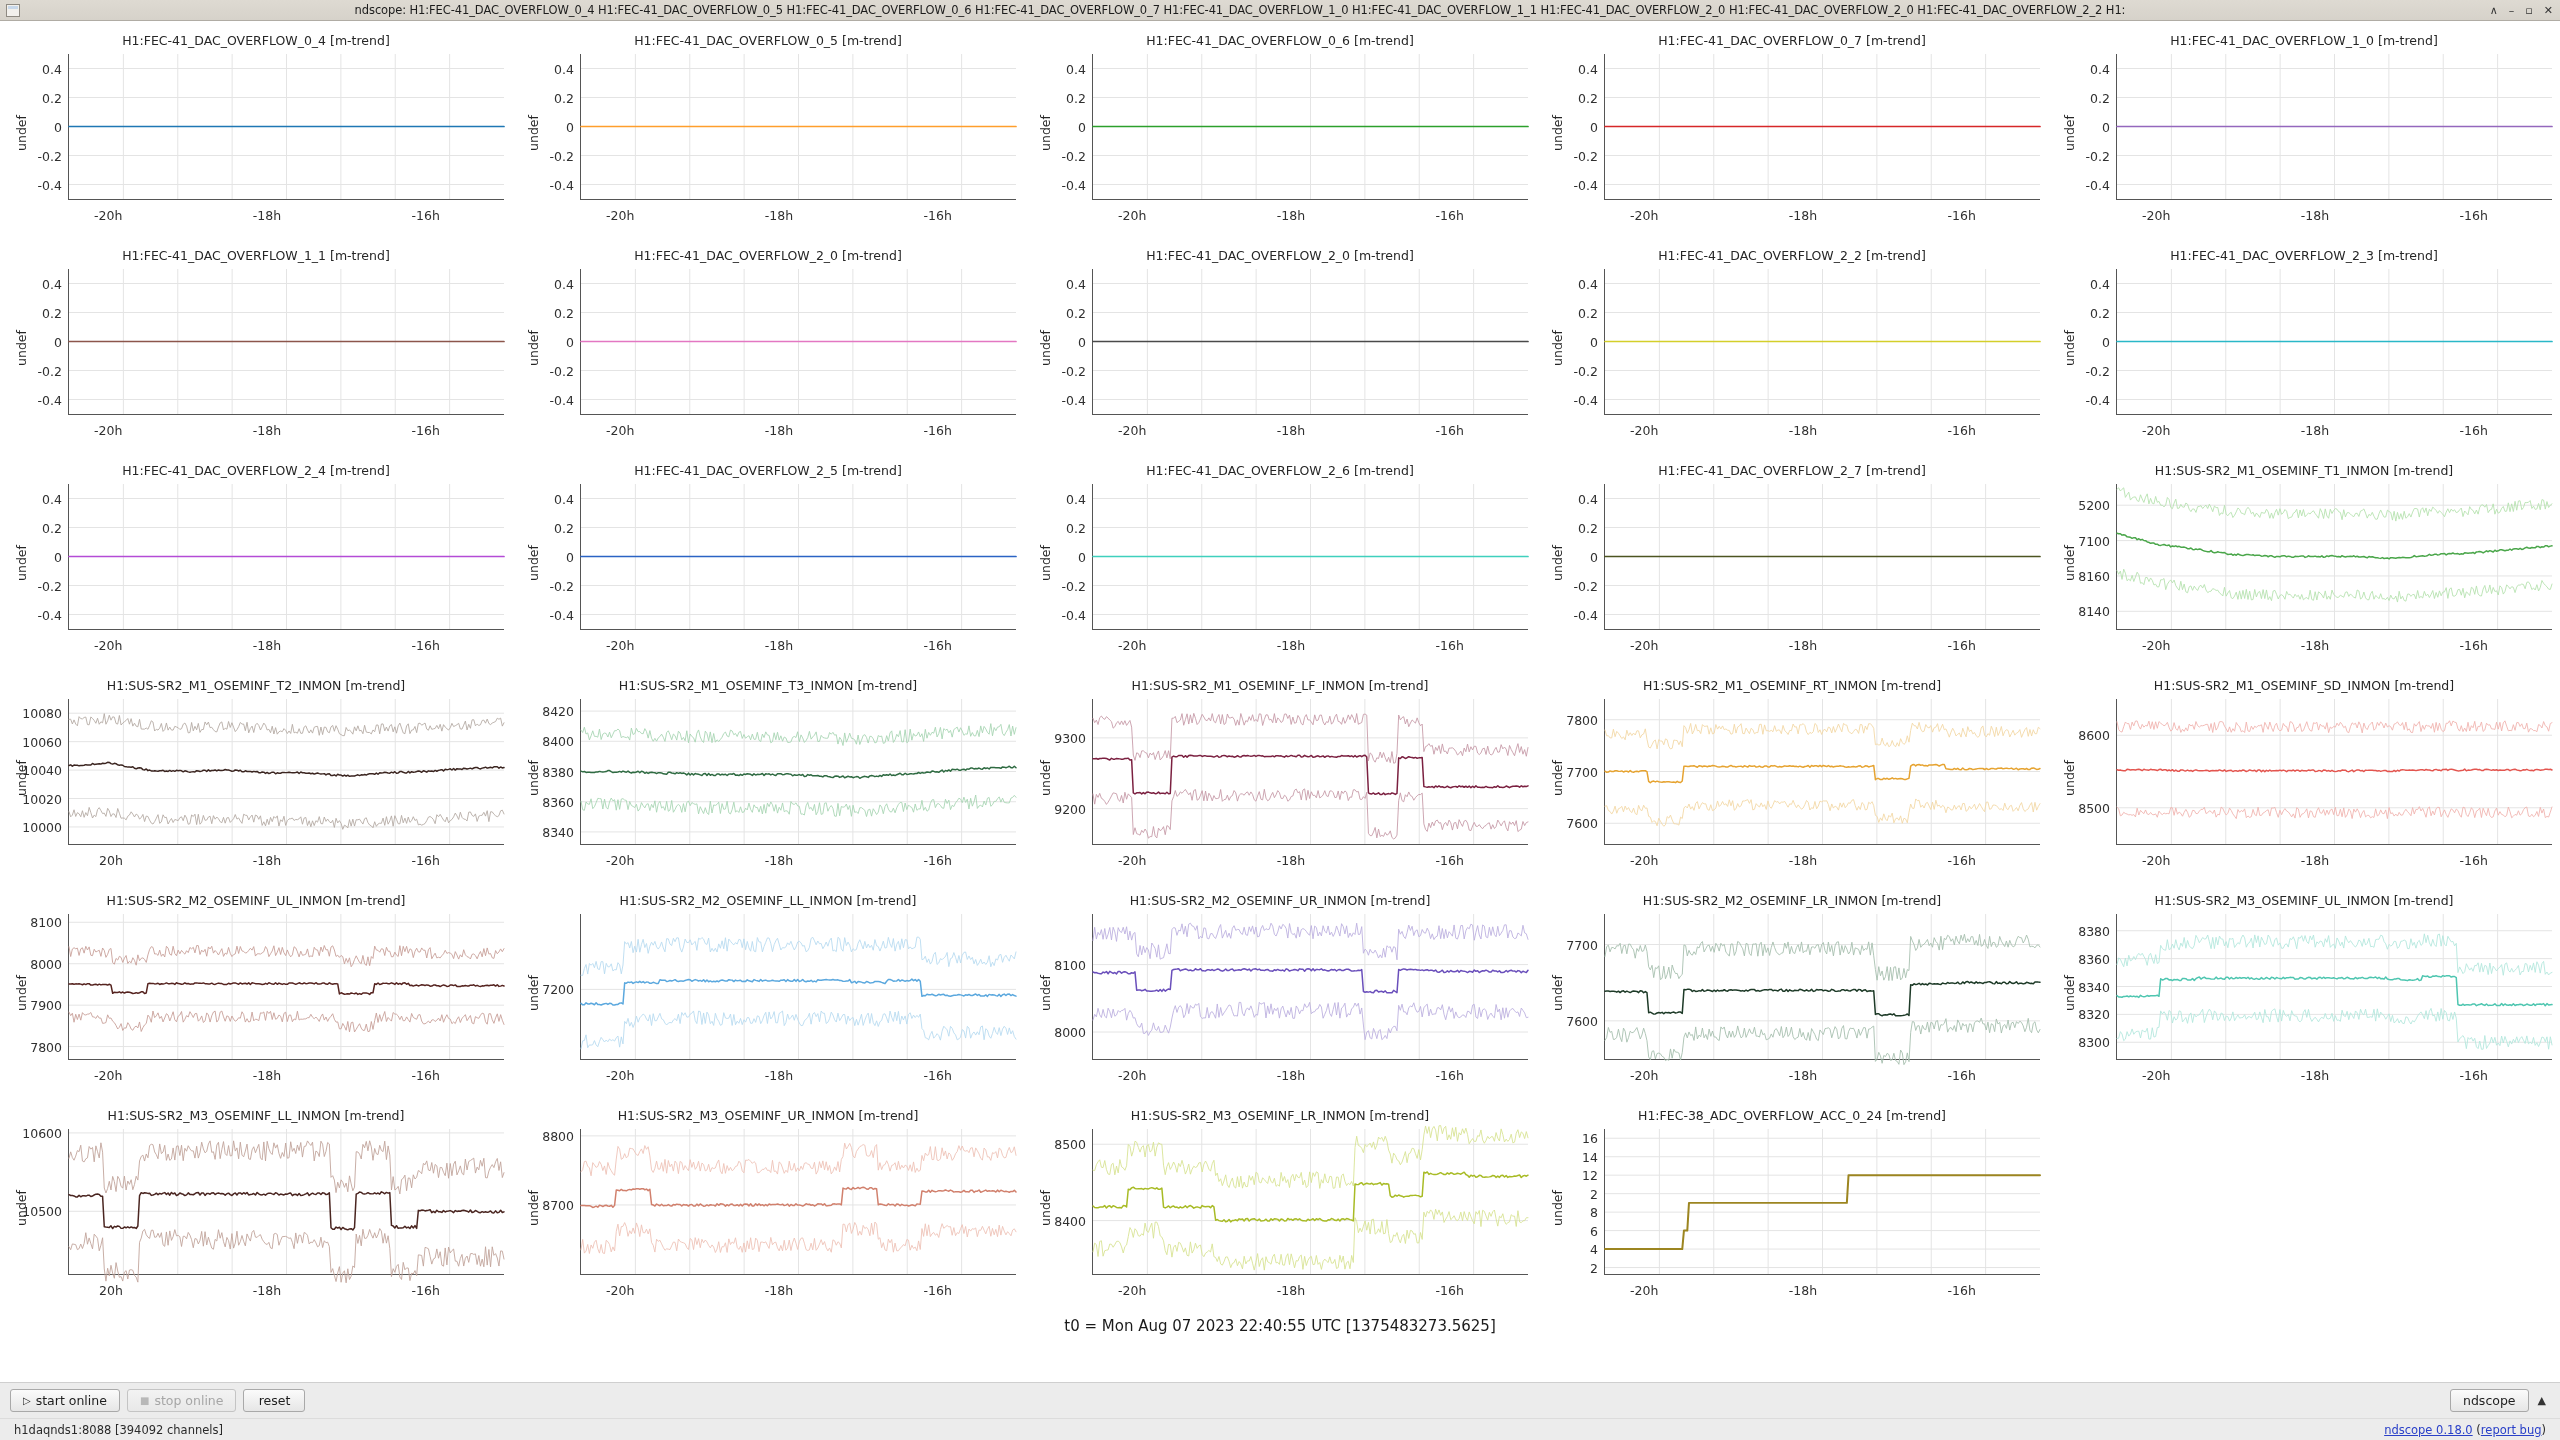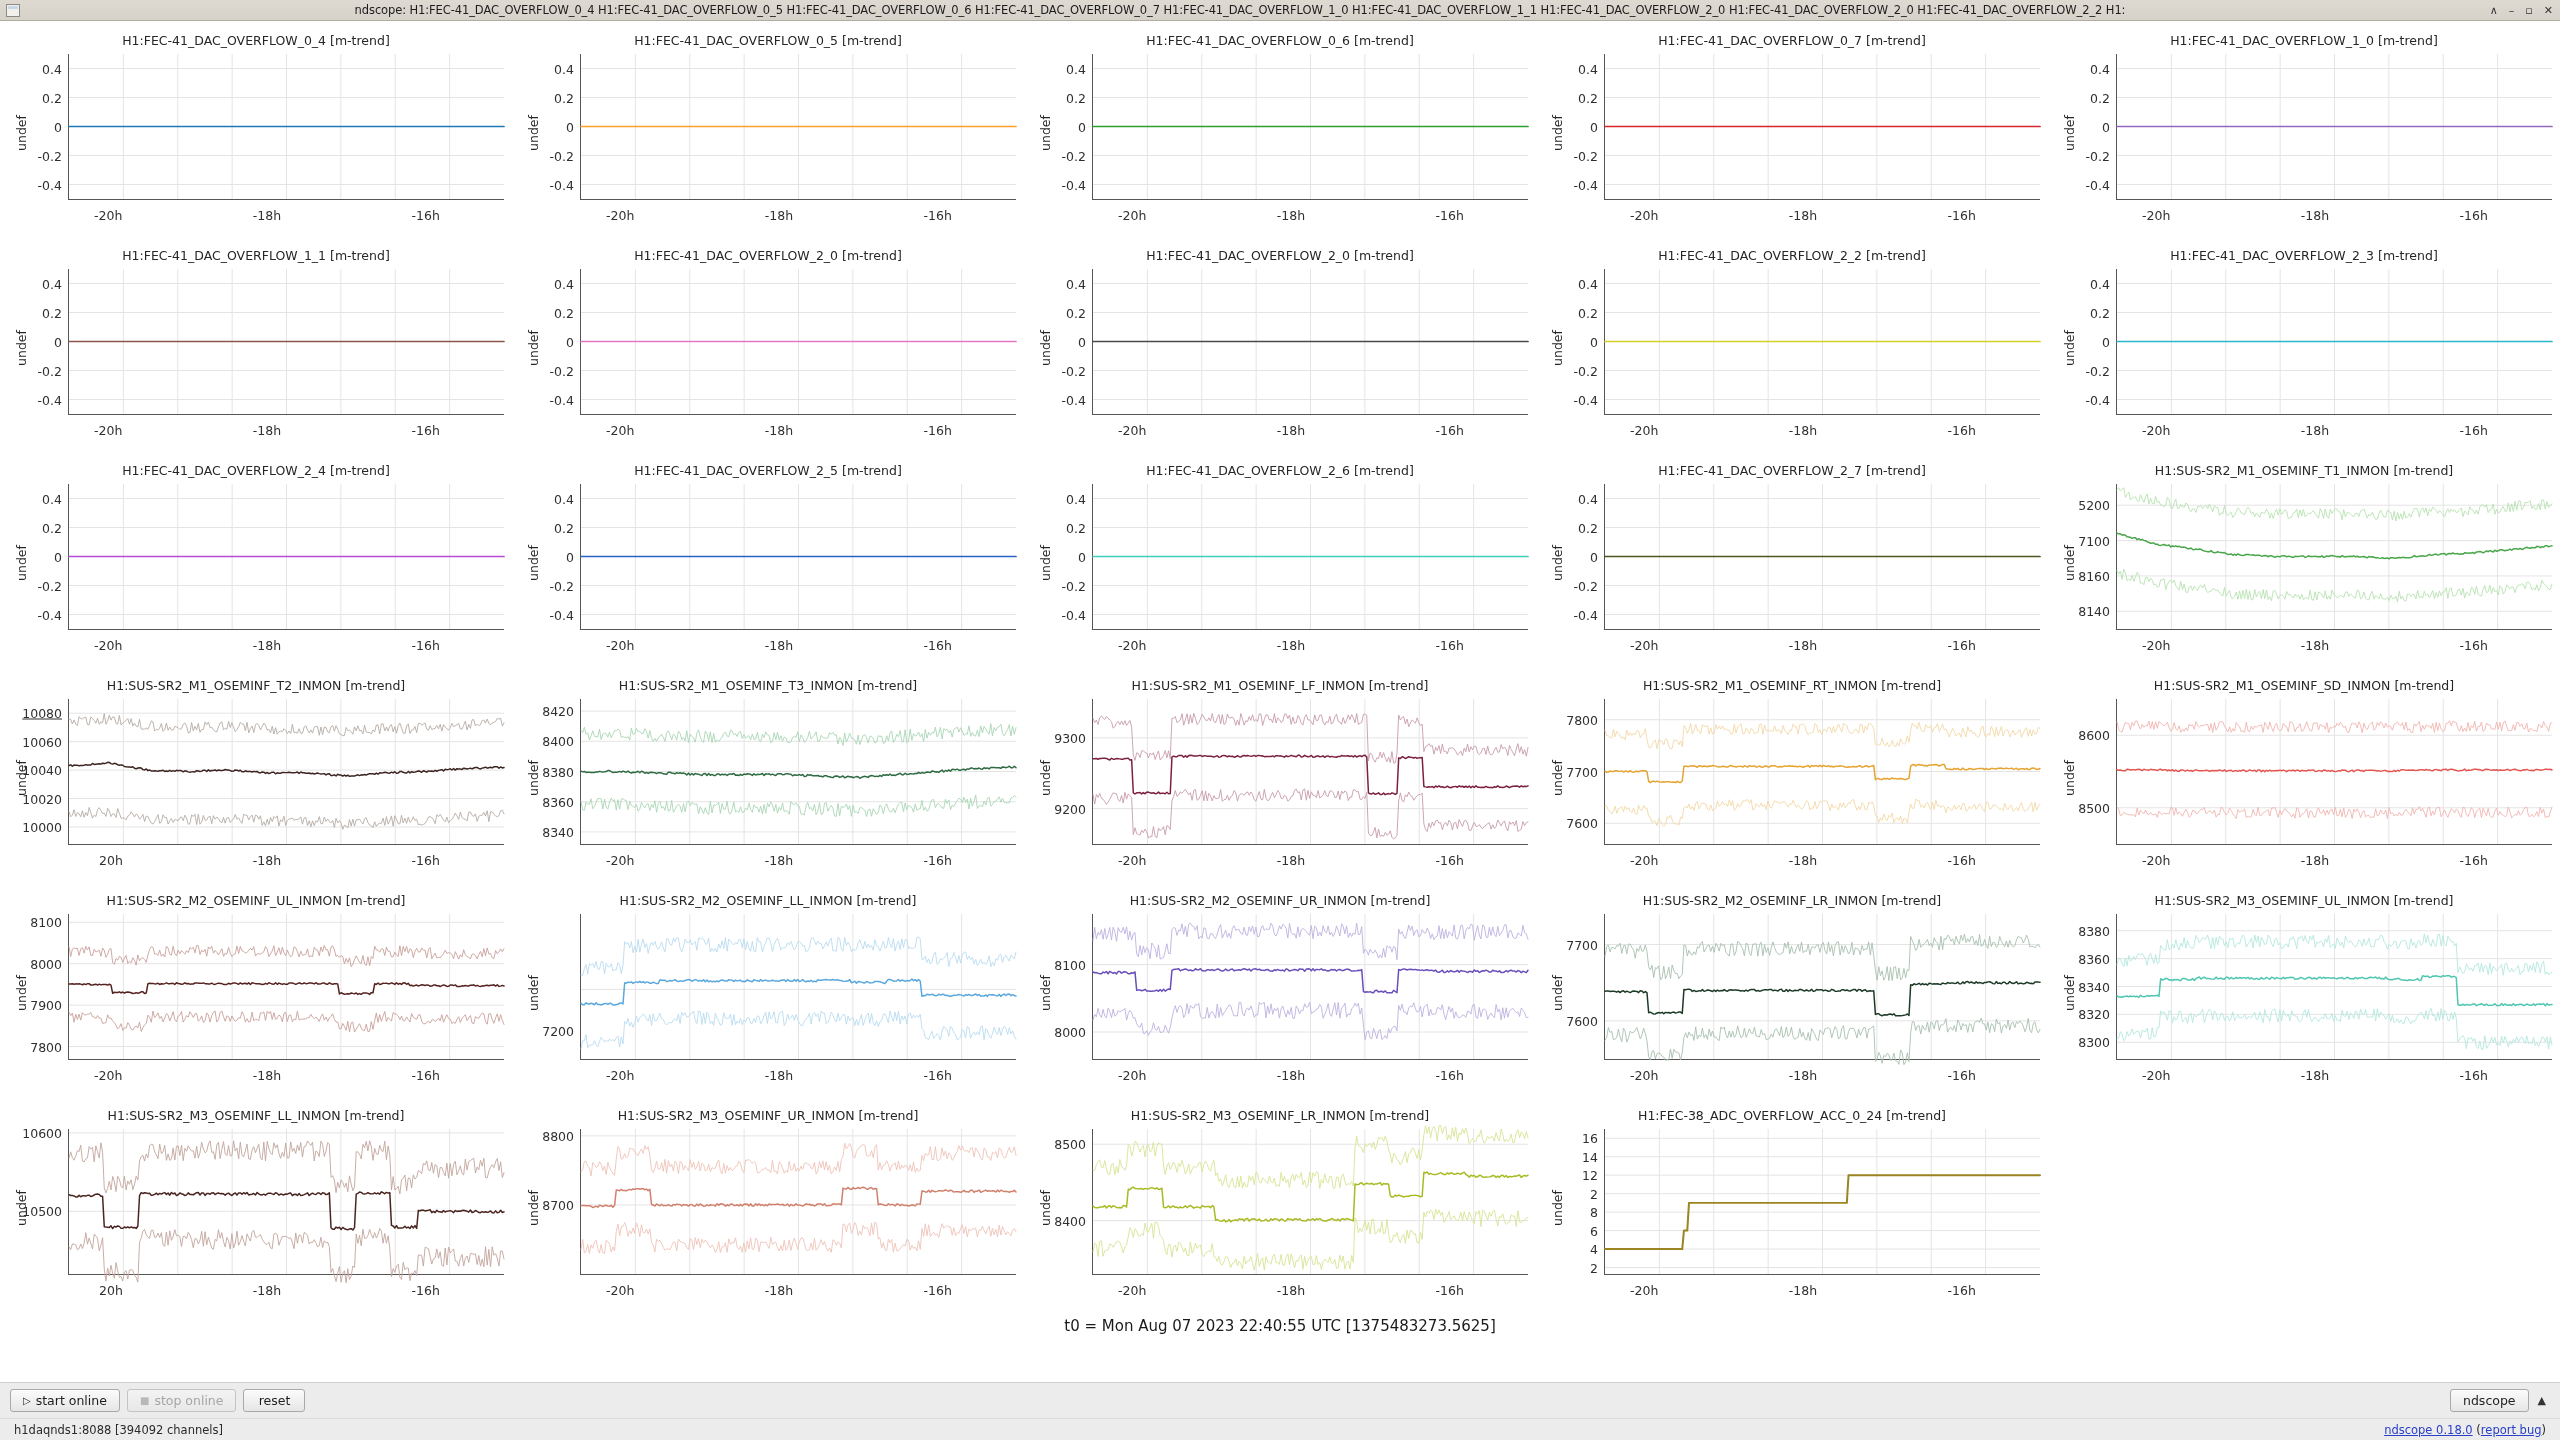--- a/index.html
+++ b/index.html
@@ -651,21 +651,21 @@
             <line x1="381.5" x2="381.5" y1="0" y2="146" class="gl"></line>
             <line x1="0" x2="436" y1="14.313725490196077" y2="14.313725490196077" class="gl"></line>
             <line x1="0" x2="436" y1="42.94117647058823" y2="42.94117647058823" class="gl"></line>
             <line x1="0" x2="436" y1="71.5686274509804" y2="71.5686274509804" class="gl"></line>
             <line x1="0" x2="436" y1="100.19607843137254" y2="100.19607843137254" class="gl"></line>
             <line x1="0" x2="436" y1="128.8235294117647" y2="128.8235294117647" class="gl"></line>
             <path d="M0.00 20.48L1.68 20.38L3.37 25.14L5.05 21.04L6.73 25.24L8.42 26.96L10.10 17.78L11.78 19.76L13.47 20.04L15.15 18.60L16.83 18.16L18.52 25.77L20.20 25.96L21.88 18.05L23.57 19.59L25.25 21.57L26.93 24.45L28.62 19.37L30.30 25.44L31.98 22.95L33.67 23.99L35.35 14.73L37.03 25.41L38.72 21.97L40.40 16.34L42.08 21.31L43.77 17.94L45.45 18.31L47.14 24.66L48.82 25.25L50.50 16.58L52.19 26.21L53.87 24.25L55.55 22.86L57.24 21.60L58.92 19.64L60.60 25.37L62.29 19.77L63.97 27.32L65.65 24.37L67.34 27.36L69.02 27.96L70.70 20.49L72.39 30.25L74.07 30.32L75.75 30.33L77.44 29.20L79.12 30.46L80.80 26.55L82.49 21.90L84.17 23.18L85.85 32.24L87.54 30.45L89.22 31.31L90.90 29.31L92.59 24.61L94.27 32.62L95.95 30.82L97.64 24.14L99.32 31.37L101.00 28.34L102.69 31.29L104.37 31.30L106.05 27.53L107.74 28.19L109.42 28.91L111.10 30.61L112.79 29.90L114.47 25.43L116.15 24.18L117.84 27.31L119.52 34.15L121.20 33.76L122.89 23.62L124.57 32.07L126.25 27.48L127.94 31.03L129.62 24.55L131.31 33.59L132.99 30.72L134.67 30.74L136.36 23.12L138.04 25.98L139.72 23.20L141.41 28.86L143.09 28.47L144.77 30.86L146.46 32.78L148.14 33.13L149.82 28.18L151.51 24.10L153.19 23.07L154.87 31.20L156.56 29.40L158.24 30.40L159.92 22.66L161.61 28.68L163.29 23.87L164.97 28.42L166.66 32.85L168.34 30.87L170.02 27.90L171.71 23.65L173.39 25.28L175.07 25.26L176.76 31.94L178.44 23.44L180.12 34.10L181.81 29.62L183.49 27.28L185.17 33.71L186.86 26.19L188.54 24.44L190.22 26.60L191.91 31.21L193.59 27.98L195.27 24.27L196.96 26.43L198.64 31.23L200.32 30.51L202.01 33.97L203.69 27.37L205.37 35.25L207.06 28.81L208.74 35.42L210.42 33.01L212.11 32.23L213.79 32.91L215.47 29.83L217.16 31.56L218.84 34.77L220.53 32.17L222.21 34.70L223.89 25.49L225.58 34.07L227.26 33.44L228.94 34.44L230.63 29.89L232.31 34.57L233.99 34.51L235.68 28.25L237.36 27.02L239.04 31.09L240.73 34.26L242.41 31.10L244.09 34.35L245.78 28.50L247.46 27.71L249.14 27.56L250.83 36.56L252.51 28.20L254.19 35.83L255.88 28.27L257.56 28.55L259.24 33.05L260.93 33.99L262.61 28.07L264.29 26.62L265.98 32.52L267.66 26.88L269.34 30.45L271.03 34.93L272.71 35.84L274.39 36.88L276.08 36.88L277.76 28.65L279.44 31.86L281.13 31.34L282.81 32.84L284.49 35.43L286.18 28.04L287.86 32.04L289.54 26.99L291.23 32.10L292.91 31.49L294.59 34.96L296.28 26.46L297.96 33.31L299.64 33.71L301.33 33.75L303.01 35.18L304.69 31.17L306.38 32.98L308.06 26.16L309.75 26.22L311.43 35.02L313.11 25.17L314.80 25.12L316.48 32.12L318.16 28.24L319.85 32.30L321.53 27.06L323.21 25.74L324.90 33.08L326.58 28.00L328.26 34.42L329.95 26.99L331.63 24.27L333.31 29.21L335.00 34.17L336.68 34.99L338.36 27.14L340.05 24.98L341.73 34.81L343.41 31.28L345.10 31.01L346.78 27.65L348.46 33.88L350.15 24.64L351.83 24.35L353.51 26.37L355.20 25.32L356.88 24.21L358.56 30.30L360.25 31.47L361.93 26.95L363.61 30.54L365.30 30.06L366.98 29.65L368.66 26.59L370.35 29.96L372.03 25.47L373.71 32.37L375.40 25.83L377.08 28.30L378.76 29.88L380.45 31.25L382.13 28.98L383.81 24.50L385.50 27.73L387.18 26.90L388.86 25.88L390.55 24.48L392.23 30.15L393.92 30.31L395.60 26.34L397.28 22.22L398.97 31.18L400.65 25.48L402.33 29.52L404.02 21.00L405.70 20.87L407.38 27.01L409.07 25.27L410.75 26.66L412.43 25.94L414.12 21.61L415.80 21.24L417.48 24.36L419.17 20.20L420.85 24.69L422.53 25.77L424.22 24.20L425.90 23.43L427.58 22.68L429.27 19.34L430.95 20.39L432.63 19.24L434.32 27.30L436.00 23.91" class="trace" stroke="#b5aba4" stroke-width="0.9"></path>
             <path d="M0.00 113.49L1.68 118.63L3.37 116.94L5.05 111.54L6.73 118.29L8.42 114.43L10.10 115.55L11.78 118.56L13.47 112.48L15.15 119.15L16.83 114.37L18.52 117.56L20.20 109.14L21.88 114.40L23.57 119.85L25.25 116.94L26.93 118.42L28.62 111.36L30.30 109.42L31.98 112.32L33.67 115.35L35.35 114.90L37.03 118.21L38.72 110.08L40.40 112.76L42.08 118.35L43.77 115.61L45.45 115.90L47.14 119.31L48.82 110.23L50.50 115.05L52.19 120.04L53.87 119.81L55.55 120.04L57.24 121.69L58.92 117.99L60.60 116.81L62.29 113.58L63.97 115.89L65.65 118.79L67.34 115.87L69.02 117.13L70.70 120.89L72.39 119.41L74.07 116.22L75.75 123.43L77.44 117.87L79.12 118.33L80.80 122.02L82.49 124.96L84.17 125.91L85.85 123.46L87.54 120.02L89.22 116.45L90.90 125.14L92.59 123.76L94.27 116.60L95.95 119.43L97.64 119.09L99.32 125.89L101.00 122.73L102.69 120.30L104.37 124.37L106.05 121.34L107.74 121.83L109.42 122.52L111.10 119.52L112.79 118.63L114.47 122.58L116.15 116.93L117.84 119.80L119.52 126.15L121.20 125.49L122.89 116.75L124.57 118.34L126.25 115.98L127.94 126.46L129.62 116.08L131.31 126.09L132.99 124.13L134.67 117.22L136.36 122.18L138.04 121.83L139.72 118.83L141.41 118.03L143.09 125.55L144.77 117.46L146.46 121.01L148.14 118.84L149.82 120.58L151.51 123.54L153.19 124.54L154.87 119.21L156.56 125.05L158.24 119.71L159.92 119.37L161.61 124.26L163.29 122.41L164.97 120.53L166.66 116.30L168.34 120.94L170.02 119.75L171.71 122.82L173.39 125.20L175.07 116.00L176.76 117.05L178.44 117.21L180.12 121.75L181.81 118.77L183.49 116.85L185.17 123.99L186.86 116.86L188.54 117.66L190.22 121.14L191.91 117.63L193.59 127.32L195.27 123.62L196.96 127.76L198.64 121.02L200.32 126.46L202.01 119.22L203.69 123.51L205.37 118.29L207.06 120.01L208.74 117.66L210.42 127.93L212.11 121.59L213.79 123.42L215.47 118.07L217.16 127.28L218.84 122.42L220.53 120.72L222.21 120.55L223.89 119.88L225.58 122.31L227.26 121.33L228.94 121.52L230.63 120.62L232.31 118.62L233.99 126.09L235.68 119.90L237.36 119.28L239.04 127.44L240.73 122.63L242.41 128.61L244.09 122.64L245.78 127.48L247.46 122.53L249.14 124.01L250.83 118.42L252.51 125.41L254.19 125.72L255.88 118.84L257.56 123.23L259.24 120.88L260.93 123.45L262.61 124.76L264.29 122.11L265.98 129.32L267.66 120.12L269.34 124.73L271.03 122.47L272.71 125.20L274.39 131.22L276.08 127.02L277.76 127.99L279.44 129.85L281.13 121.41L282.81 127.99L284.49 120.99L286.18 127.94L287.86 121.57L289.54 121.65L291.23 121.02L292.91 123.59L294.59 125.93L296.28 120.58L297.96 119.60L299.64 124.48L301.33 126.86L303.01 127.72L304.69 129.64L306.38 123.57L308.06 128.20L309.75 125.85L311.43 125.07L313.11 125.21L314.80 119.90L316.48 127.24L318.16 118.47L319.85 126.05L321.53 122.80L323.21 117.70L324.90 128.07L326.58 117.53L328.26 121.25L329.95 125.58L331.63 125.69L333.31 117.20L335.00 124.66L336.68 119.99L338.36 125.23L340.05 118.90L341.73 124.14L343.41 122.55L345.10 118.51L346.78 122.38L348.46 121.03L350.15 126.75L351.83 126.00L353.51 127.01L355.20 126.29L356.88 125.36L358.56 122.47L360.25 118.97L361.93 118.34L363.61 119.45L365.30 121.49L366.98 125.52L368.66 116.53L370.35 118.52L372.03 116.16L373.71 119.04L375.40 121.84L377.08 123.62L378.76 118.86L380.45 124.63L382.13 122.50L383.81 121.27L385.50 118.71L387.18 114.87L388.86 117.68L390.55 121.29L392.23 113.97L393.92 119.14L395.60 120.86L397.28 121.18L398.97 122.80L400.65 113.97L402.33 113.72L404.02 117.15L405.70 118.26L407.38 115.68L409.07 123.27L410.75 118.07L412.43 117.24L414.12 117.07L415.80 114.05L417.48 117.93L419.17 112.46L420.85 123.47L422.53 113.58L424.22 113.64L425.90 116.02L427.58 117.56L429.27 118.55L430.95 117.37L432.63 112.57L434.32 111.93L436.00 115.77" class="trace" stroke="#b5aba4" stroke-width="0.9"></path>
             <path d="M0.00 67.01L1.68 66.29L3.37 67.61L5.05 66.51L6.73 66.78L8.42 66.75L10.10 67.30L11.78 67.01L13.47 66.85L15.15 66.75L16.83 66.10L18.52 66.46L20.20 66.36L21.88 66.51L23.57 64.86L25.25 65.92L26.93 65.72L28.62 65.49L30.30 65.29L31.98 65.52L33.67 64.62L35.35 65.04L37.03 64.61L38.72 63.74L40.40 63.88L42.08 65.08L43.77 65.57L45.45 64.77L47.14 65.13L48.82 66.26L50.50 66.80L52.19 66.35L53.87 66.68L55.55 67.98L57.24 68.10L58.92 68.58L60.60 68.57L62.29 68.71L63.97 68.19L65.65 69.77L67.34 70.30L69.02 69.45L70.70 69.18L72.39 69.42L74.07 71.12L75.75 71.44L77.44 70.47L79.12 72.12L80.80 71.54L82.49 72.45L84.17 72.60L85.85 72.22L87.54 72.57L89.22 72.70L90.90 72.20L92.59 72.28L94.27 71.79L95.95 72.96L97.64 72.51L99.32 72.99L101.00 71.90L102.69 72.83L104.37 72.13L106.05 72.83L107.74 71.82L109.42 72.24L111.10 71.89L112.79 72.34L114.47 73.31L116.15 72.30L117.84 72.77L119.52 73.39L121.20 73.78L122.89 73.38L124.57 73.37L126.25 73.39L127.94 72.16L129.62 72.54L131.31 72.99L132.99 72.60L134.67 71.74L136.36 71.75L138.04 72.97L139.72 71.38L141.41 72.68L143.09 71.94L144.77 72.07L146.46 71.48L148.14 72.43L149.82 71.49L151.51 71.98L153.19 72.01L154.87 71.69L156.56 71.01L158.24 71.54L159.92 71.51L161.61 72.10L163.29 72.77L164.97 72.63L166.66 71.45L168.34 71.68L170.02 72.45L171.71 71.79L173.39 73.23L175.07 73.29L176.76 72.32L178.44 72.93L180.12 73.03L181.81 72.88L183.49 73.56L185.17 72.89L186.86 73.18L188.54 72.97L190.22 74.21L191.91 74.35L193.59 73.41L195.27 73.67L196.96 74.97L198.64 73.93L200.32 75.13L202.01 74.46L203.69 73.66L205.37 73.71L207.06 75.33L208.74 74.30L210.42 74.72L212.11 74.72L213.79 73.93L215.47 73.98L217.16 74.14L218.84 73.94L220.53 73.67L222.21 74.00L223.89 74.20L225.58 74.33L227.26 74.03L228.94 73.58L230.63 74.96L232.31 73.55L233.99 74.19L235.68 74.36L237.36 74.72L239.04 74.79L240.73 74.52L242.41 75.22L244.09 74.76L245.78 75.62L247.46 74.96L249.14 74.59L250.83 75.14L252.51 75.57L254.19 75.40L255.88 75.18L257.56 76.48L259.24 75.47L260.93 75.22L262.61 76.98L264.29 77.03L265.98 76.37L267.66 77.45L269.34 75.82L271.03 76.59L272.71 76.60L274.39 77.64L276.08 76.56L277.76 77.71L279.44 76.68L281.13 77.90L282.81 77.53L284.49 77.51L286.18 77.49L287.86 76.87L289.54 76.35L291.23 77.11L292.91 76.37L294.59 76.63L296.28 76.07L297.96 76.58L299.64 75.70L301.33 75.14L303.01 75.19L304.69 75.25L306.38 75.87L308.06 74.54L309.75 75.79L311.43 74.26L313.11 74.44L314.80 74.21L316.48 73.74L318.16 74.03L319.85 74.56L321.53 74.74L323.21 73.64L324.90 74.40L326.58 73.22L328.26 74.79L329.95 74.41L331.63 73.05L333.31 72.96L335.00 73.80L336.68 74.43L338.36 74.47L340.05 72.94L341.73 74.37L343.41 73.20L345.10 73.67L346.78 73.63L348.46 73.07L350.15 72.45L351.83 72.81L353.51 73.84L355.20 72.23L356.88 72.81L358.56 73.65L360.25 72.35L361.93 72.75L363.61 72.50L365.30 73.01L366.98 71.95L368.66 72.78L370.35 71.88L372.03 71.53L373.71 71.11L375.40 72.44L377.08 70.72L378.76 71.13L380.45 70.86L382.13 70.27L383.81 71.48L385.50 70.01L387.18 71.58L388.86 70.17L390.55 70.37L392.23 70.36L393.92 71.03L395.60 69.67L397.28 70.03L398.97 70.54L400.65 70.09L402.33 69.62L404.02 70.40L405.70 69.48L407.38 69.00L409.07 68.99L410.75 69.87L412.43 70.41L414.12 69.60L415.80 69.31L417.48 68.62L419.17 69.62L420.85 69.15L422.53 68.70L424.22 69.39L425.90 68.31L427.58 68.27L429.27 68.16L430.95 69.69L432.63 68.47L434.32 69.40L436.00 69.03" class="trace" stroke="#3b2520" stroke-width="1.5"></path>
           </svg>
-          <div class="ytick" style="top: 9.80392%; text-decoration: underline;">10080</div>
+          <div class="ytick" style="top: 9.80392%;">10080</div>
           <div class="ytick" style="top: 29.4118%;">10060</div>
           <div class="ytick" style="top: 49.0196%;">10040</div>
           <div class="ytick" style="top: 68.6275%;">10020</div>
           <div class="ytick" style="top: 88.2353%;">10000</div>
           <div class="xtick clip" style="left: 9%;">20h</div>
           <div class="xtick" style="left: 45.5%;">-18h</div>
           <div class="xtick" style="left: 82%;">-16h</div>
         </div>
       </div>
       <div class="cell">
@@ -815,21 +815,21 @@
             <line x1="163.5" x2="163.5" y1="0" y2="146" class="gl"></line>
             <line x1="218" x2="218" y1="0" y2="146" class="gl"></line>
             <line x1="272.5" x2="272.5" y1="0" y2="146" class="gl"></line>
             <line x1="327" x2="327" y1="0" y2="146" class="gl"></line>
             <line x1="381.5" x2="381.5" y1="0" y2="146" class="gl"></line>
             <line x1="0" x2="436" y1="75.92" y2="75.92" class="gl"></line>
             <path d="M0.00 61.66L1.68 61.86L3.37 54.86L5.05 50.89L6.73 60.45L8.42 49.85L10.10 51.59L11.78 49.82L13.47 54.08L15.15 47.72L16.83 55.27L18.52 55.90L20.20 47.96L21.88 48.02L23.57 60.31L25.25 49.64L26.93 53.19L28.62 53.17L30.30 50.15L31.98 57.29L33.67 56.02L35.35 56.22L37.03 49.00L38.72 51.26L40.40 60.24L42.08 51.42L43.77 27.86L45.45 30.22L47.14 28.76L48.82 34.27L50.50 27.69L52.19 39.00L53.87 32.40L55.55 38.34L57.24 25.46L58.92 38.48L60.60 30.70L62.29 25.51L63.97 33.82L65.65 29.75L67.34 39.63L69.02 32.40L70.70 28.40L72.39 31.38L74.07 27.61L75.75 33.15L77.44 35.29L79.12 32.73L80.80 28.15L82.49 34.21L84.17 38.09L85.85 24.83L87.54 25.07L89.22 30.36L90.90 31.75L92.59 24.45L94.27 27.94L95.95 23.96L97.64 24.07L99.32 34.19L101.00 38.37L102.69 33.23L104.37 25.23L106.05 28.62L107.74 28.82L109.42 25.96L111.10 31.16L112.79 29.17L114.47 27.64L116.15 36.57L117.84 24.33L119.52 25.48L121.20 23.68L122.89 25.35L124.57 29.80L126.25 30.65L127.94 24.21L129.62 38.26L131.31 34.57L132.99 37.52L134.67 34.50L136.36 38.30L138.04 30.09L139.72 34.47L141.41 27.00L143.09 35.01L144.77 23.89L146.46 37.44L148.14 25.22L149.82 27.43L151.51 29.58L153.19 31.03L154.87 28.82L156.56 30.28L158.24 25.58L159.92 26.08L161.61 33.86L163.29 25.02L164.97 35.96L166.66 27.63L168.34 34.21L170.02 37.43L171.71 27.67L173.39 37.29L175.07 38.00L176.76 23.71L178.44 28.16L180.12 28.19L181.81 38.18L183.49 32.62L185.17 28.47L186.86 24.08L188.54 24.21L190.22 29.51L191.91 37.94L193.59 30.94L195.27 27.01L196.96 24.41L198.64 30.29L200.32 36.22L202.01 33.86L203.69 34.16L205.37 33.11L207.06 29.02L208.74 31.02L210.42 27.50L212.11 32.38L213.79 36.21L215.47 33.31L217.16 28.21L218.84 27.58L220.53 29.03L222.21 32.34L223.89 31.76L225.58 37.95L227.26 36.93L228.94 33.65L230.63 24.62L232.31 23.50L233.99 26.95L235.68 31.01L237.36 27.20L239.04 30.00L240.73 29.69L242.41 34.97L244.09 32.08L245.78 28.21L247.46 32.41L249.14 26.71L250.83 24.27L252.51 37.18L254.19 36.45L255.88 37.90L257.56 23.47L259.24 24.89L260.93 35.12L262.61 37.49L264.29 23.76L265.98 31.80L267.66 28.30L269.34 31.53L271.03 38.13L272.71 34.98L274.39 36.55L276.08 35.72L277.76 29.38L279.44 25.95L281.13 30.77L282.81 35.22L284.49 27.56L286.18 34.24L287.86 30.28L289.54 33.87L291.23 31.53L292.91 36.47L294.59 25.78L296.28 31.98L297.96 32.82L299.64 37.31L301.33 32.91L303.01 27.35L304.69 34.32L306.38 33.78L308.06 23.51L309.75 30.02L311.43 33.65L313.11 24.73L314.80 37.40L316.48 30.46L318.16 27.55L319.85 35.79L321.53 24.95L323.21 33.98L324.90 25.84L326.58 26.11L328.26 35.11L329.95 33.13L331.63 35.11L333.31 34.35L335.00 33.45L336.68 23.38L338.36 23.19L340.05 25.46L341.73 46.05L343.41 45.45L345.10 42.54L346.78 48.74L348.46 45.20L350.15 50.43L351.83 47.74L353.51 40.70L355.20 38.60L356.88 50.79L358.56 49.32L360.25 44.99L361.93 45.99L363.61 44.30L365.30 42.81L366.98 38.73L368.66 53.00L370.35 44.93L372.03 44.10L373.71 38.80L375.40 43.60L377.08 49.51L378.76 41.79L380.45 49.31L382.13 41.58L383.81 38.65L385.50 38.30L387.18 45.72L388.86 42.25L390.55 45.88L392.23 43.65L393.92 50.17L395.60 45.76L397.28 51.78L398.97 49.27L400.65 45.53L402.33 50.29L404.02 48.34L405.70 50.79L407.38 48.61L409.07 42.02L410.75 53.11L412.43 48.49L414.12 51.93L415.80 45.17L417.48 46.38L419.17 41.32L420.85 40.66L422.53 48.67L424.22 43.66L425.90 41.58L427.58 44.69L429.27 47.53L430.95 41.35L432.63 42.97L434.32 45.21L436.00 38.19" class="trace" stroke="#b9dbf1" stroke-width="0.9"></path>
             <path d="M0.00 135.79L1.68 127.76L3.37 127.38L5.05 121.68L6.73 134.63L8.42 131.82L10.10 132.05L11.78 131.62L13.47 127.46L15.15 131.83L16.83 133.66L18.52 128.41L20.20 124.24L21.88 126.58L23.57 128.86L25.25 126.90L26.93 128.59L28.62 125.95L30.30 127.48L31.98 126.59L33.67 127.97L35.35 124.67L37.03 122.84L38.72 134.08L40.40 123.71L42.08 130.88L43.77 108.16L45.45 110.43L47.14 105.07L48.82 112.94L50.50 109.06L52.19 114.22L53.87 109.91L55.55 102.82L57.24 108.98L58.92 104.50L60.60 102.75L62.29 100.71L63.97 102.05L65.65 105.75L67.34 107.80L69.02 101.44L70.70 112.32L72.39 100.39L74.07 107.49L75.75 107.40L77.44 103.66L79.12 100.04L80.80 105.55L82.49 106.49L84.17 109.92L85.85 111.77L87.54 109.83L89.22 109.23L90.90 109.62L92.59 106.72L94.27 105.28L95.95 107.43L97.64 100.78L99.32 110.31L101.00 99.14L102.69 102.06L104.37 99.44L106.05 103.82L107.74 103.78L109.42 100.89L111.10 99.86L112.79 97.63L114.47 107.26L116.15 110.37L117.84 97.76L119.52 98.28L121.20 111.30L122.89 99.64L124.57 110.18L126.25 98.79L127.94 101.55L129.62 110.44L131.31 108.01L132.99 112.18L134.67 99.98L136.36 105.27L138.04 107.98L139.72 112.07L141.41 111.21L143.09 99.35L144.77 104.70L146.46 105.23L148.14 104.85L149.82 100.75L151.51 112.23L153.19 101.18L154.87 111.51L156.56 107.90L158.24 109.99L159.92 105.13L161.61 111.40L163.29 106.48L164.97 108.88L166.66 104.27L168.34 104.43L170.02 110.02L171.71 109.98L173.39 105.39L175.07 109.12L176.76 102.54L178.44 103.29L180.12 110.40L181.81 107.18L183.49 102.18L185.17 98.98L186.86 110.28L188.54 98.60L190.22 105.67L191.91 103.34L193.59 98.29L195.27 109.54L196.96 109.57L198.64 100.15L200.32 99.07L202.01 97.70L203.69 112.44L205.37 109.21L207.06 100.75L208.74 106.06L210.42 104.16L212.11 101.67L213.79 107.02L215.47 101.12L217.16 105.93L218.84 109.79L220.53 112.44L222.21 112.15L223.89 107.72L225.58 105.76L227.26 104.27L228.94 99.92L230.63 110.92L232.31 100.92L233.99 99.19L235.68 103.34L237.36 100.33L239.04 108.56L240.73 97.67L242.41 99.88L244.09 99.96L245.78 110.26L247.46 108.94L249.14 105.40L250.83 98.79L252.51 101.69L254.19 106.44L255.88 108.79L257.56 99.82L259.24 107.35L260.93 104.54L262.61 101.31L264.29 101.17L265.98 110.96L267.66 102.73L269.34 107.35L271.03 105.02L272.71 104.26L274.39 112.45L276.08 106.04L277.76 111.91L279.44 106.69L281.13 100.99L282.81 112.19L284.49 106.99L286.18 102.32L287.86 99.79L289.54 110.18L291.23 100.24L292.91 109.40L294.59 112.38L296.28 107.58L297.96 113.23L299.64 108.48L301.33 107.17L303.01 100.86L304.69 100.50L306.38 104.71L308.06 109.61L309.75 97.74L311.43 103.86L313.11 108.18L314.80 98.69L316.48 107.39L318.16 98.00L319.85 110.90L321.53 102.69L323.21 106.71L324.90 102.61L326.58 110.81L328.26 101.04L329.95 99.46L331.63 105.20L333.31 101.83L335.00 104.23L336.68 102.08L338.36 104.05L340.05 100.79L341.73 115.30L343.41 117.27L345.10 124.55L346.78 125.15L348.46 126.73L350.15 121.43L351.83 118.15L353.51 124.94L355.20 123.30L356.88 120.52L358.56 122.33L360.25 127.00L361.93 117.97L363.61 112.98L365.30 114.85L366.98 116.65L368.66 123.07L370.35 113.16L372.03 115.15L373.71 119.70L375.40 121.71L377.08 126.71L378.76 125.75L380.45 123.93L382.13 116.39L383.81 117.78L385.50 124.92L387.18 113.16L388.86 114.78L390.55 125.06L392.23 120.78L393.92 118.77L395.60 121.90L397.28 118.61L398.97 121.56L400.65 113.67L402.33 112.75L404.02 126.63L405.70 115.54L407.38 116.99L409.07 122.77L410.75 125.12L412.43 120.36L414.12 114.13L415.80 119.02L417.48 121.26L419.17 114.46L420.85 122.44L422.53 115.90L424.22 113.07L425.90 115.15L427.58 121.30L429.27 114.70L430.95 120.74L432.63 117.52L434.32 123.40L436.00 125.98" class="trace" stroke="#b9dbf1" stroke-width="0.9"></path>
             <path d="M0.00 89.96L1.68 91.47L3.37 91.27L5.05 89.46L6.73 90.61L8.42 90.64L10.10 89.84L11.78 90.36L13.47 91.40L15.15 89.44L16.83 91.24L18.52 91.15L20.20 91.58L21.88 90.87L23.57 90.33L25.25 89.99L26.93 91.04L28.62 89.98L30.30 90.09L31.98 91.58L33.67 91.63L35.35 91.07L37.03 91.04L38.72 89.74L40.40 89.48L42.08 90.62L43.77 69.34L45.45 69.72L47.14 68.58L48.82 69.05L50.50 68.39L52.19 69.85L53.87 68.86L55.55 68.33L57.24 69.06L58.92 67.76L60.60 69.02L62.29 68.02L63.97 69.41L65.65 68.51L67.34 68.60L69.02 69.78L70.70 69.68L72.39 68.78L74.07 69.39L75.75 70.06L77.44 70.00L79.12 66.19L80.80 66.75L82.49 66.71L84.17 66.60L85.85 67.99L87.54 67.62L89.22 66.92L90.90 67.47L92.59 66.80L94.27 66.09L95.95 67.42L97.64 67.96L99.32 67.54L101.00 67.44L102.69 67.64L104.37 66.94L106.05 66.37L107.74 65.98L109.42 66.29L111.10 67.70L112.79 66.80L114.47 66.06L116.15 66.56L117.84 67.43L119.52 66.87L121.20 67.77L122.89 66.14L124.57 68.27L126.25 66.40L127.94 68.21L129.62 67.41L131.31 68.32L132.99 67.76L134.67 68.23L136.36 67.46L138.04 68.20L139.72 66.91L141.41 66.54L143.09 67.03L144.77 67.58L146.46 67.58L148.14 66.14L149.82 66.49L151.51 66.58L153.19 68.03L154.87 66.57L156.56 67.31L158.24 67.01L159.92 66.67L161.61 68.09L163.29 67.76L164.97 67.87L166.66 66.29L168.34 67.30L170.02 67.65L171.71 68.19L173.39 66.05L175.07 66.85L176.76 67.28L178.44 67.88L180.12 66.03L181.81 67.65L183.49 66.86L185.17 66.57L186.86 67.36L188.54 67.51L190.22 67.25L191.91 66.74L193.59 67.16L195.27 67.41L196.96 67.50L198.64 67.74L200.32 66.65L202.01 66.77L203.69 66.17L205.37 67.94L207.06 66.08L208.74 67.30L210.42 67.73L212.11 67.80L213.79 66.09L215.47 67.81L217.16 65.97L218.84 67.95L220.53 67.38L222.21 65.99L223.89 67.74L225.58 68.23L227.26 67.51L228.94 67.81L230.63 66.75L232.31 68.27L233.99 67.56L235.68 68.34L237.36 66.24L239.04 66.77L240.73 66.77L242.41 66.46L244.09 66.20L245.78 66.05L247.46 66.33L249.14 66.34L250.83 66.53L252.51 65.96L254.19 66.44L255.88 66.45L257.56 66.28L259.24 66.93L260.93 67.07L262.61 67.67L264.29 67.84L265.98 67.40L267.66 67.44L269.34 66.01L271.03 69.19L272.71 68.69L274.39 67.74L276.08 69.61L277.76 67.99L279.44 68.28L281.13 68.59L282.81 69.29L284.49 69.44L286.18 67.97L287.86 68.53L289.54 69.38L291.23 69.26L292.91 69.10L294.59 67.95L296.28 67.88L297.96 68.01L299.64 68.16L301.33 68.88L303.01 69.50L304.69 70.11L306.38 67.71L308.06 66.04L309.75 65.94L311.43 66.64L313.11 67.70L314.80 67.58L316.48 67.38L318.16 65.99L319.85 67.62L321.53 66.53L323.21 67.03L324.90 67.72L326.58 67.04L328.26 67.39L329.95 66.94L331.63 65.56L333.31 67.09L335.00 65.99L336.68 67.58L338.36 65.94L340.05 67.73L341.73 82.87L343.41 82.10L345.10 82.34L346.78 80.81L348.46 81.33L350.15 81.42L351.83 80.86L353.51 81.60L355.20 82.27L356.88 81.99L358.56 80.85L360.25 81.52L361.93 81.13L363.61 80.89L365.30 82.14L366.98 81.72L368.66 82.61L370.35 82.86L372.03 82.24L373.71 81.89L375.40 81.84L377.08 81.63L378.76 81.07L380.45 81.42L382.13 81.94L383.81 82.51L385.50 81.38L387.18 81.84L388.86 81.08L390.55 81.99L392.23 82.16L393.92 81.31L395.60 80.57L397.28 81.96L398.97 81.00L400.65 82.68L402.33 82.48L404.02 82.59L405.70 81.45L407.38 82.96L409.07 80.94L410.75 81.46L412.43 81.40L414.12 81.48L415.80 82.18L417.48 82.52L419.17 80.94L420.85 82.97L422.53 81.33L424.22 80.64L425.90 82.07L427.58 80.69L429.27 80.56L430.95 82.17L432.63 81.11L434.32 82.13L436.00 82.69" class="trace" stroke="#5ba8de" stroke-width="1.5"></path>
           </svg>
-          <div class="ytick" style="top: 52%; margin-top: 42px;">7200</div>
+          <div class="ytick" style="top: 52%;">7200</div>
           <div class="xtick" style="left: 9%;">-20h</div>
           <div class="xtick" style="left: 45.5%;">-18h</div>
           <div class="xtick" style="left: 82%;">-16h</div>
         </div>
       </div>
       <div class="cell">
         <div class="ptitle">H1:SUS-SR2_M2_OSEMINF_UR_INMON [m-trend]</div>
         <div class="ylabel">undef</div>
         <div class="axbox">
           <svg viewBox="0 0 436 146" preserveAspectRatio="none">

